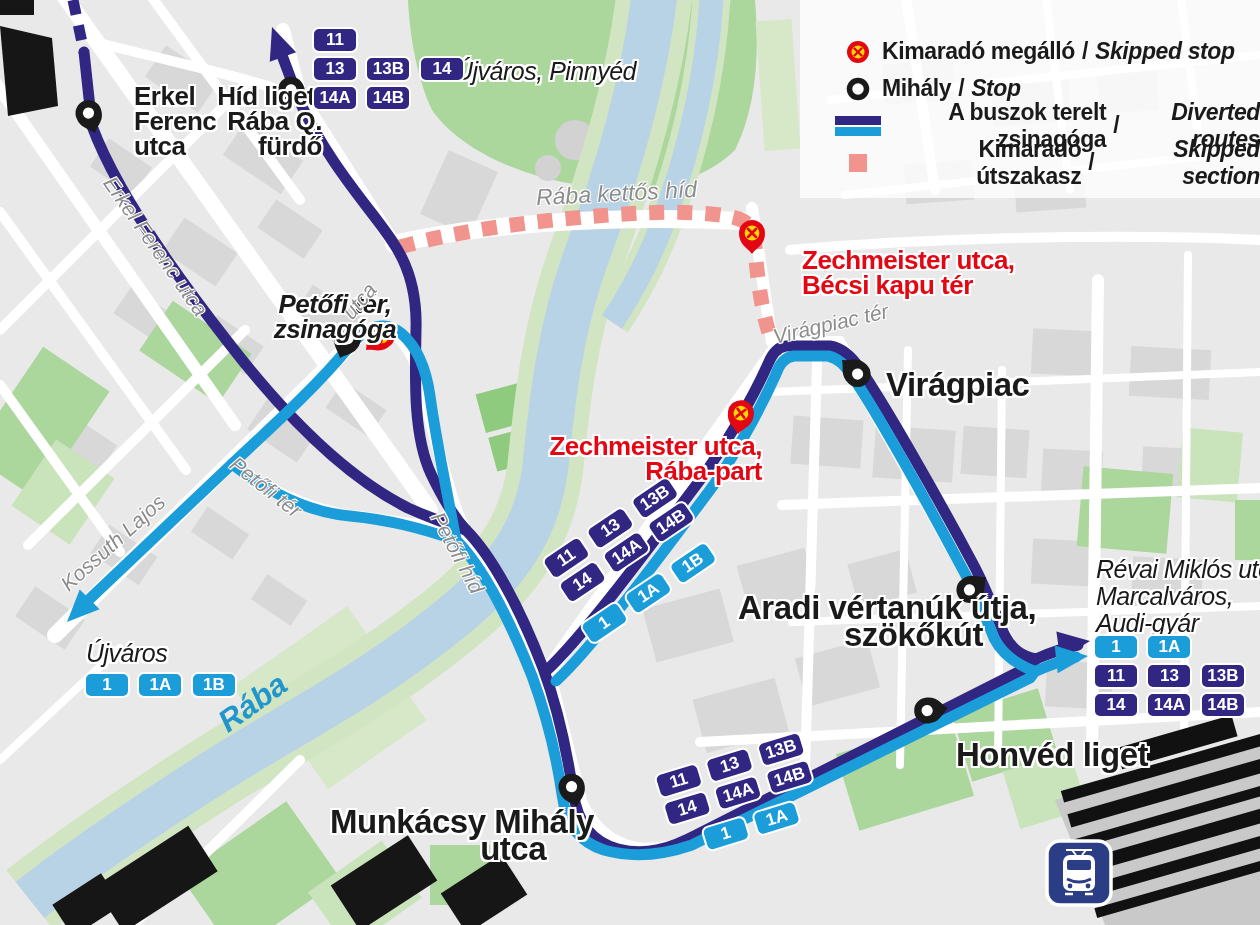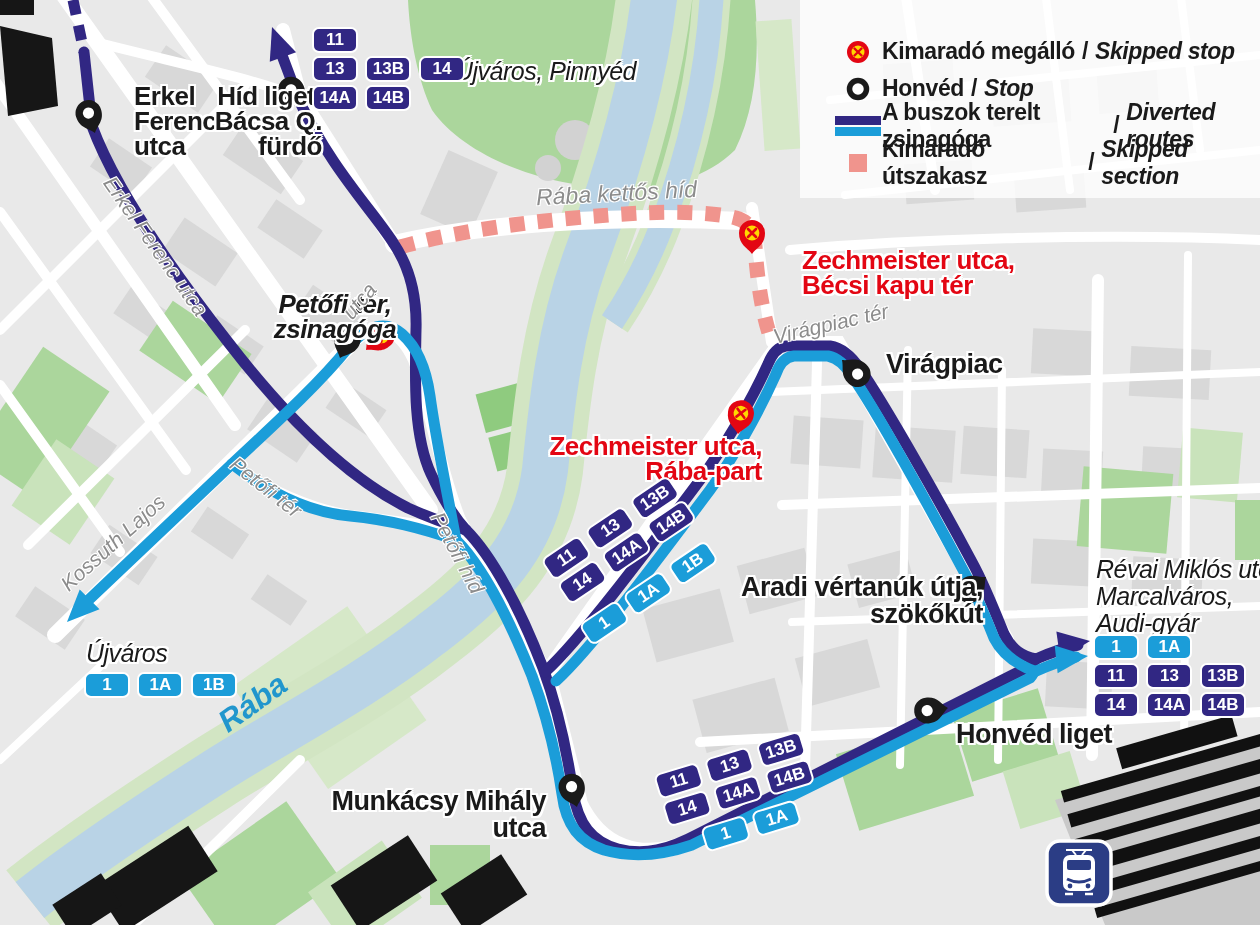--- a/index.html
+++ b/index.html
@@ -5,40 +5,40 @@
   html,body{margin:0;padding:0;background:#fff;}
   .stage{position:relative;width:1260px;height:925px;overflow:hidden;
          background:#e9e9e9;font-family:"Liberation Sans",sans-serif;}
   .stage svg.base{position:absolute;left:0;top:0;}
   
   .lbl{position:absolute;color:#1a1a1a;font-weight:bold;line-height:25px;
        white-space:nowrap;letter-spacing:-0.5px;}
   .halo{text-shadow:-2px -2px 0 #fff,2px -2px 0 #fff,-2px 2px 0 #fff,2px 2px 0 #fff,
         0 -2px 0 #fff,0 2px 0 #fff,-2px 0 0 #fff,2px 0 0 #fff;}
   .stop{font-size:26px;padding-left:34px;}
-  .big{font-size:27px;}
+  .big{font-size:33px;margin-top:20px;}
   .red{color:#e30613;margin-top:40px;}
   .dest{font-style:italic;font-weight:normal;font-size:25px;line-height:27px;}
   .street{position:absolute;color:#8c8c8c;font-style:italic;font-weight:normal;
           font-size:21px;white-space:nowrap;text-shadow:-1px -1px 0 #fff,1px -1px 0 #fff,
           -1px 1px 0 #fff,1px 1px 0 #fff;}
   .river-lbl{position:absolute;color:#2196cd;font-style:italic;font-weight:bold;
           font-size:31px;white-space:nowrap;}
   .right{text-align:right;}
   .center{text-align:center;font-style:italic;}
   
   .bgroup{position:absolute;transform-origin:0 0;}
   .brow{white-space:nowrap;margin-bottom:3px;height:26px;}
   .badge{display:inline-block;min-width:46px;padding:1px 2px;text-align:center;
          font-weight:bold;font-size:17px;line-height:20px;color:#fff;border-radius:7px;
          border:2px solid #fff;box-sizing:border-box;margin-right:3px;}
   .bdark{background:#312783;}
   .blight{background:#1b9dd9;}
   
-  .legend{position:absolute;left:834px;top:33px;}
+  .legend{position:absolute;left:834px;top:33px;text-align:right;}
   .lrow{display:flex;align-items:center;height:37px;font-size:23px;font-weight:bold;
         color:#1a1a1a;letter-spacing:-0.4px;}
   .lrow .ic{width:48px;display:flex;justify-content:center;align-items:center;flex:none;}
   .lrow em{font-style:italic;}
   .lrow .sep{margin:0 7px;}
 </style>
 </head>
 <body>
 
 <div class="stage">
@@ -268,21 +268,21 @@
       <span>Kimaradó megálló</span>
       <span class="sep">/</span>
       <em>Skipped stop</em>
     </div>
     <div class="lrow">
       <span class="ic">
         <svg width="26" height="26">
             <circle cx="13" cy="13" r="8.5" fill="#fff" stroke="#1a1a1a" stroke-width="5.5"></circle>
           </svg>
       </span>
-      <span>Honvéd</span>
+      <span>Mihály</span>
       <span class="sep">/</span>
       <em>Stop</em>
     </div>
     <div class="lrow">
       <span class="ic">
         <svg width="46" height="24">
             <rect y="2" width="46" height="9" fill="#312783"></rect>
             <rect y="13" width="46" height="9" fill="#1b9dd9"></rect>
           </svg>
       </span>
@@ -302,21 +302,21 @@
     </div>
   </div>
 
   <div class="lbl stop halo" style="left:100px;top:84px">
     <div>Erkel</div>
     <div>Ferenc</div>
     <div>utca</div>
   </div>
   <div class="lbl stop halo right" style="left:168px;top:84px;width:120px">
     <div>Híd liget,</div>
-    <div>Bácsa Q.</div>
+    <div>Rába Q.</div>
     <div>fürdő</div>
   </div>
   <div class="lbl stop halo center" style="left:236px;top:292px;width:130px">
     <div>Petőfi tér,</div>
     <div>zsinagóga</div>
   </div>
   <div class="lbl big halo" style="left:886px;top:352px">
     <span>Virágpiac</span>
   </div>
   <div class="lbl big halo right" style="left:738px;top:574px;width:245px;line-height:27px">

